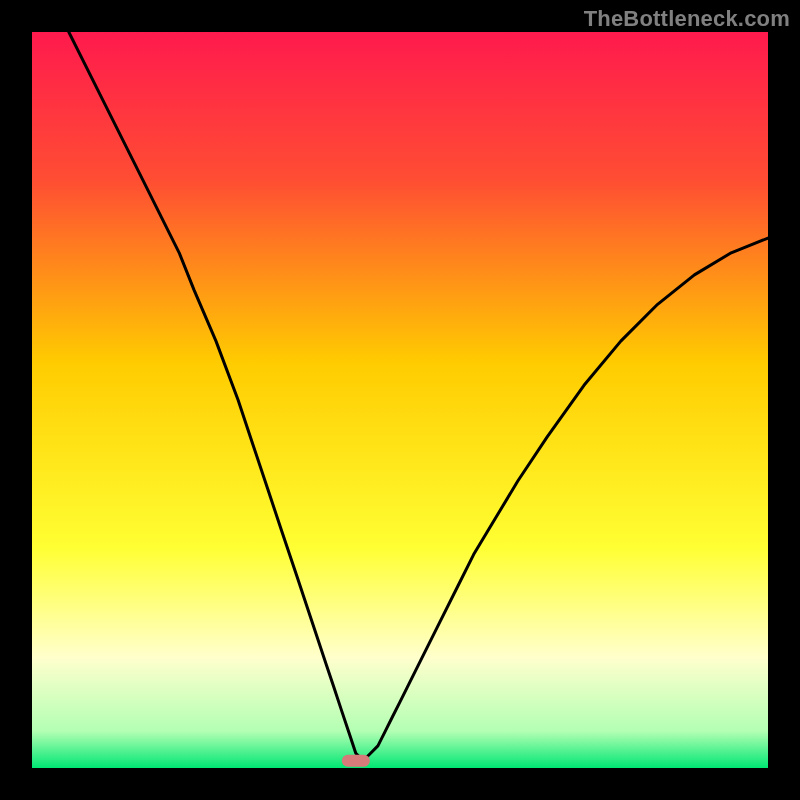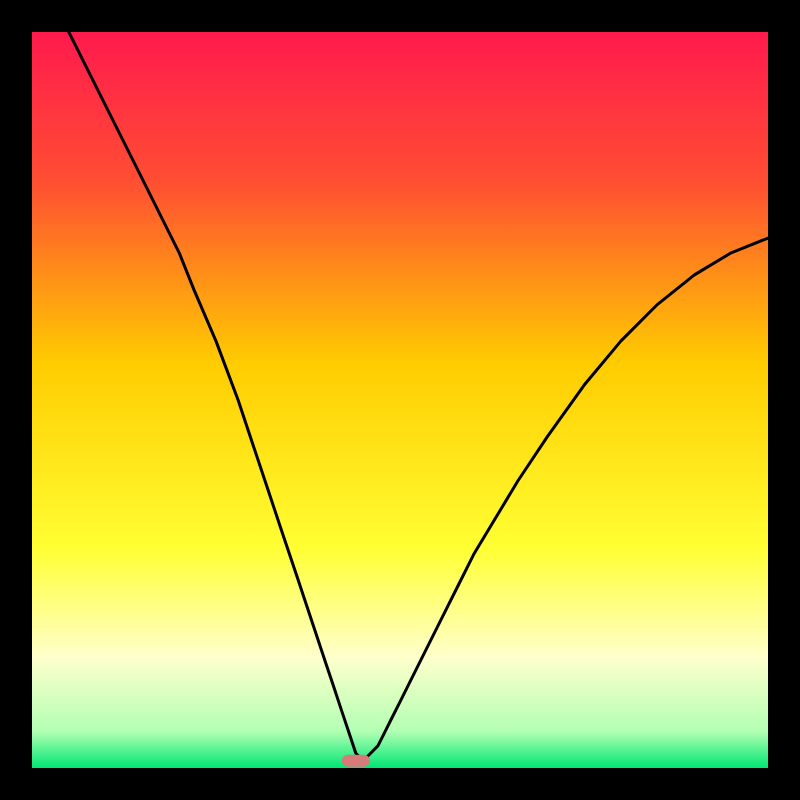--- a/index.html
+++ b/index.html
@@ -32,20 +32,21 @@
     font-weight: bold;
     color: #808080;
     letter-spacing: 0.2px;
   }
   svg { display: block; }
 </style>
 </head>
 <body>
 
 <div class="frame">
+  <div class="watermark">TheBottleneck.com</div>
   <div class="plot">
     <svg id="chart-svg" width="736" height="736" viewBox="0 0 736 736" preserveAspectRatio="none">
         <defs>
           <linearGradient id="bg-grad" x1="0" y1="0" x2="0" y2="1">
             <stop offset="0%" stop-color="#ff1a4d"></stop>
             <stop offset="20%" stop-color="#ff4d33"></stop>
             <stop offset="45%" stop-color="#ffcc00"></stop>
             <stop offset="70%" stop-color="#ffff33"></stop>
             <stop offset="85%" stop-color="#ffffcc"></stop>
             <stop offset="95%" stop-color="#b3ffb3"></stop>

